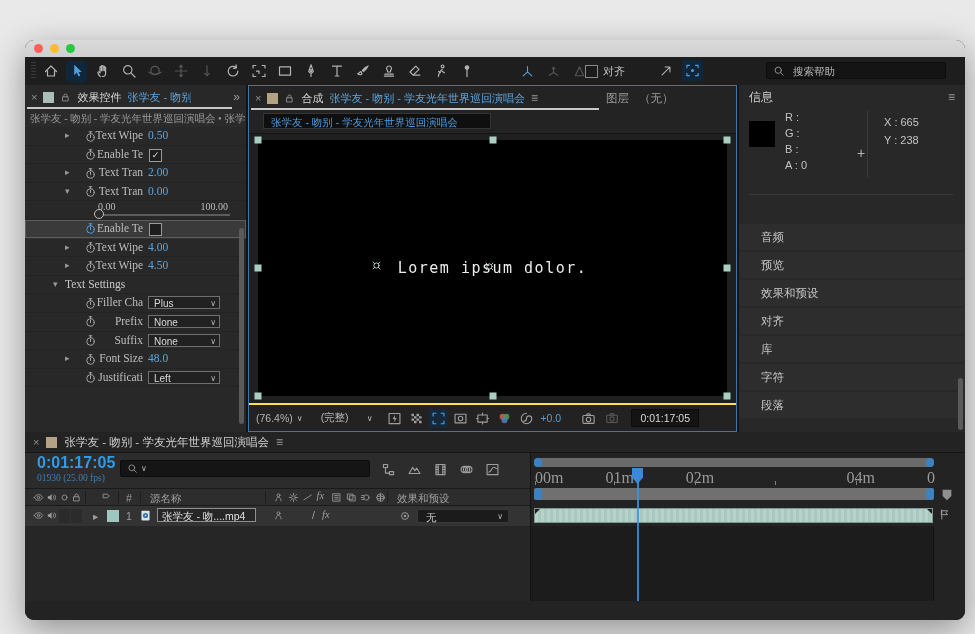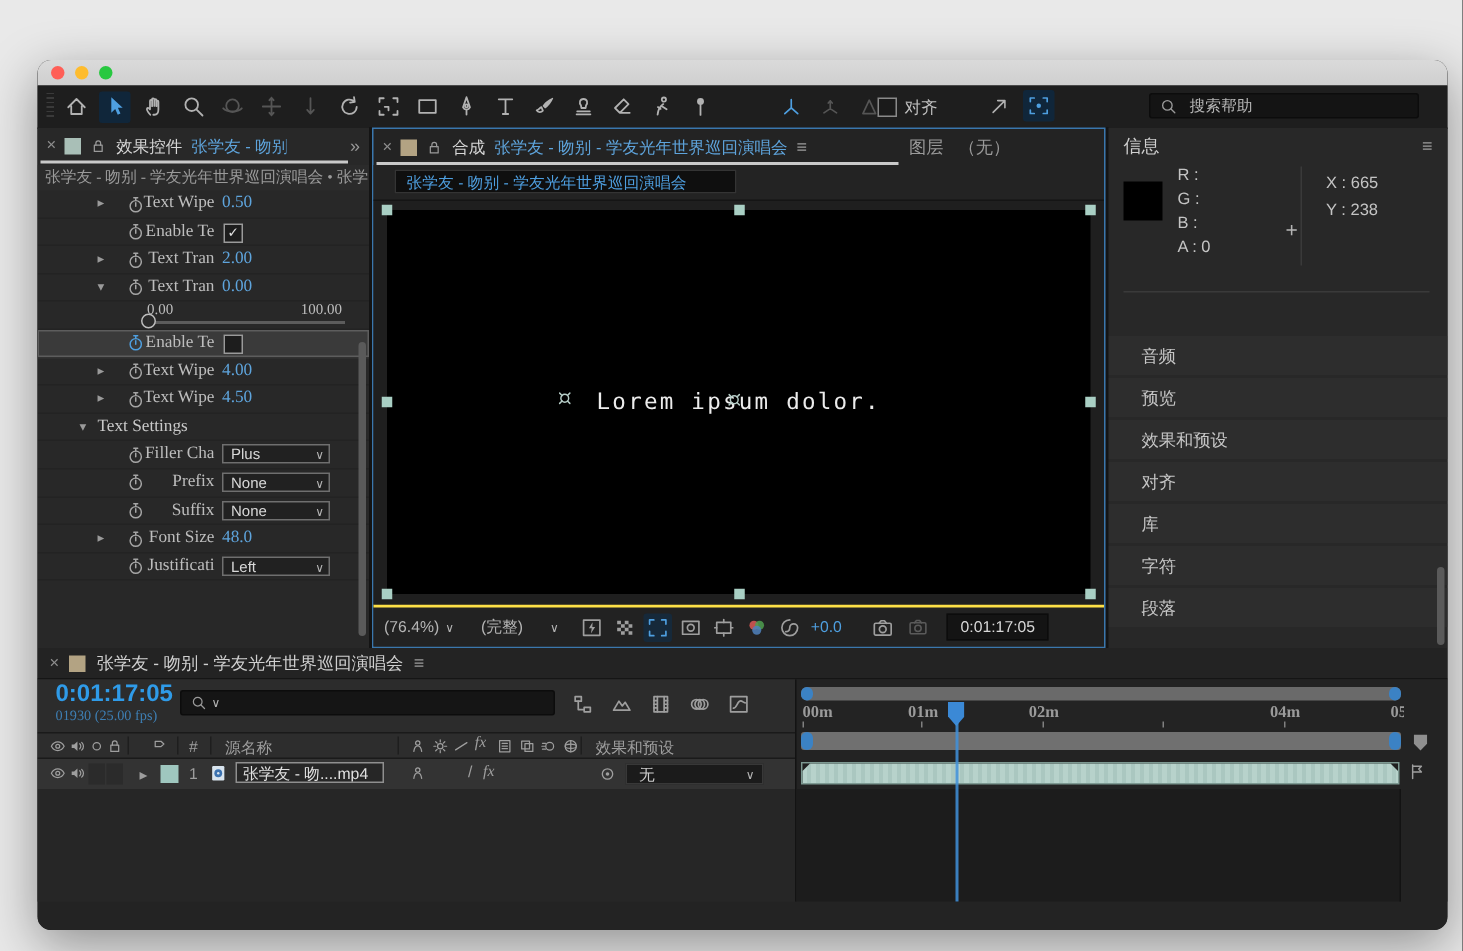--- a/index.html
+++ b/index.html
@@ -126,21 +126,21 @@
   .tl-row{position:absolute;left:0;top:53px;width:505px;height:20px;background:#333;color:#c8c8c8;font-size:10.5px;}
   .lyr-name{position:absolute;left:132px;top:2px;width:99px;height:14px;border:1px solid #8f8f8f;background:#262626;
             color:#e0e0e0;line-height:14px;padding-left:4px;box-sizing:border-box;white-space:nowrap;overflow:hidden;}
   .lyr-dd{position:absolute;left:392px;top:2.5px;width:92px;height:14px;background:#1b1b1b;border:1px solid #383838;
           color:#cccccc;line-height:14px;padding-left:8px;box-sizing:border-box;}
   .tl-tracks{position:absolute;left:0;top:73px;width:505px;height:75px;background:#262626;}
   .tl-right{position:absolute;left:505px;top:0;width:435px;height:148px;background:#232323;border-left:1px solid #131313;box-sizing:border-box;}
   .tr-scroll{position:absolute;left:3px;top:5px;width:400px;height:9px;background:#6a6a6a;border-radius:4px;}
   .cap{position:absolute;top:0;width:8px;height:100%;background:#3b82c4;border-radius:4px;}
   .tr-ruler{position:absolute;left:3px;top:15px;width:402px;height:18px;overflow:hidden;
-            font-family:"Liberation Serif",serif;font-size:11px;color:#9a9a9a;font-weight:bold;}
+            font-family:"Liberation Serif",serif;font-size:16px;color:#9a9a9a;}
   .rlabel{position:absolute;top:1px;}
   .rtick{position:absolute;top:13px;width:1px;height:4px;background:#808080;}
   .tr-work{position:absolute;left:3px;top:35px;width:400px;height:12px;background:#707070;border-radius:2px;}
   .tr-layerbar{position:absolute;left:3px;top:55px;width:399px;height:15px;border:1px solid #7d9992;box-sizing:border-box;
     background:repeating-linear-gradient(90deg,#b7d2cb 0 3px,#aac7c0 3px 6px);}
   .fold{position:absolute;top:0;width:0;height:0;border-top:5px solid #1f1f1f;}
   .tr-dark{position:absolute;left:0;top:73px;width:402px;height:75px;background:#1c1c1c;border-right:1px solid #131313;}
   .ph-head{position:absolute;left:101px;top:15px;width:11px;height:16px;background:#3b89d6;
            clip-path:polygon(0 0,100% 0,100% 60%,50% 100%,0 60%);}
   .ph-line{position:absolute;left:106px;top:29px;width:2px;height:119px;background:rgba(64,145,219,.85);}

